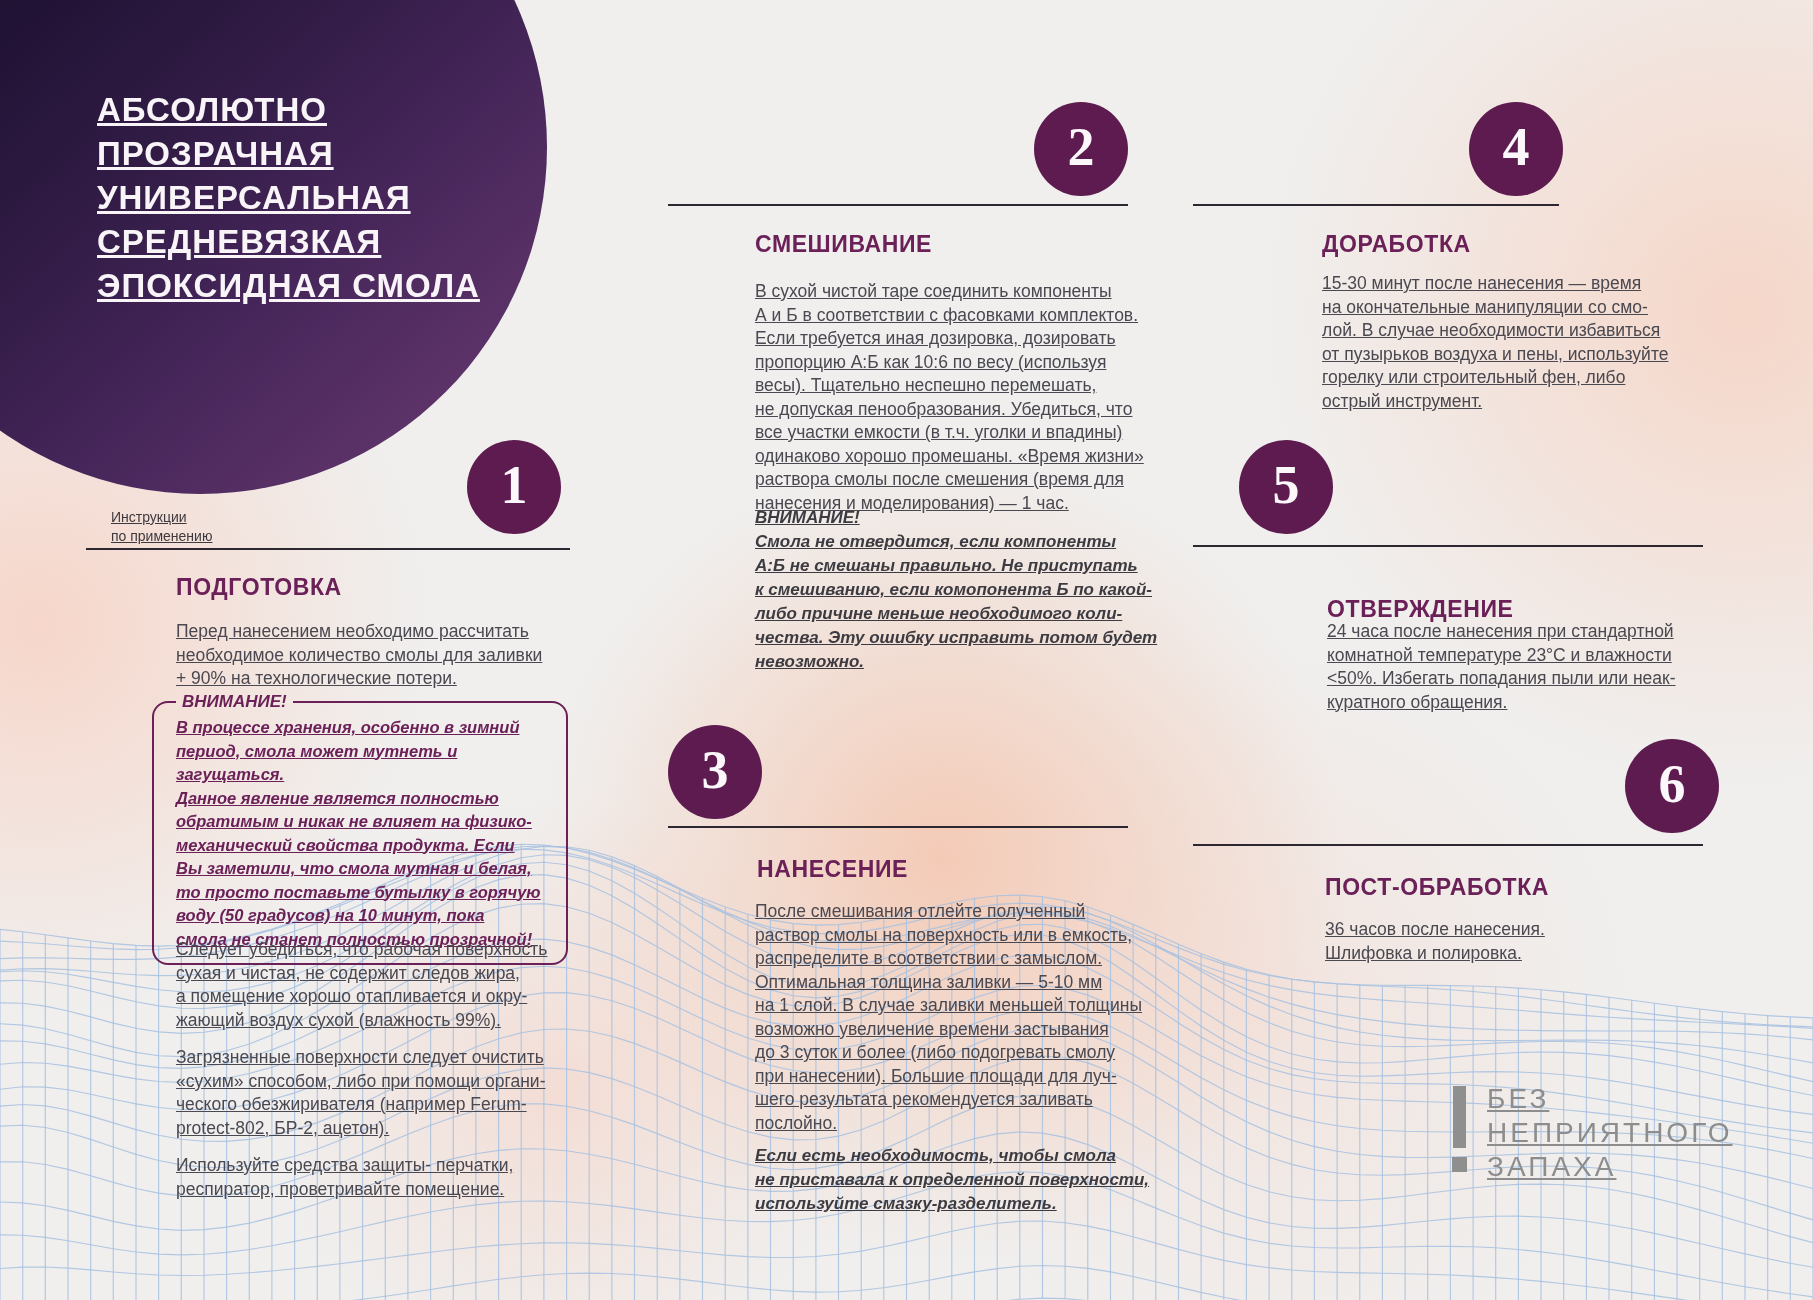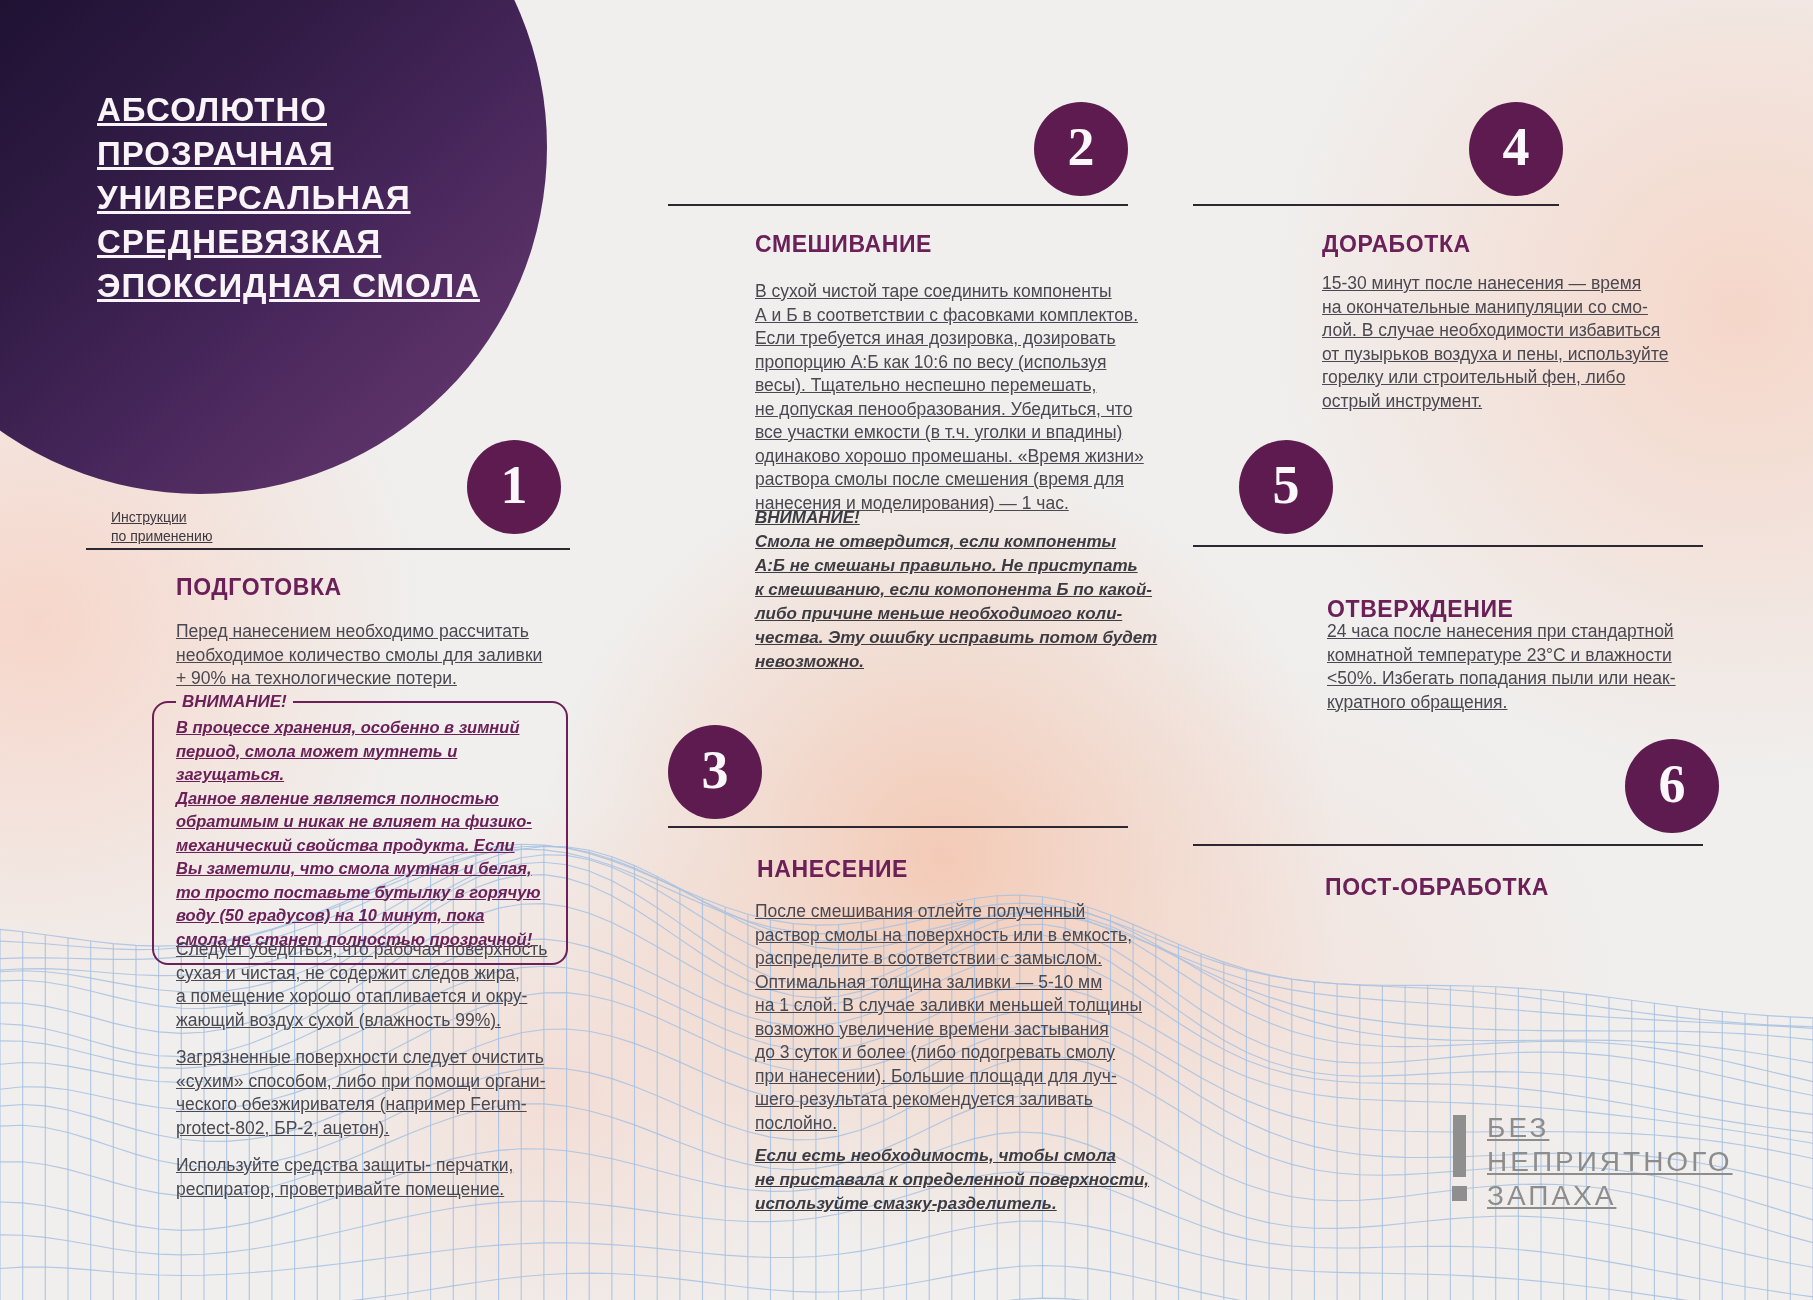--- a/index.html
+++ b/index.html
@@ -75,21 +75,21 @@
     padding:0 6px;margin-left:0px;
   }
   .warn-box-text{
     color:var(--heading);font-size:16.5px;line-height:23.5px;
     font-weight:700;font-style:italic;
   }
 
   #mesh{position:absolute;left:0;top:830px;z-index:1;}
   #mesh polyline{fill:none;stroke:var(--mesh);stroke-width:1.15;opacity:.88;}
 
-  .odor-badge{position:absolute;left:1452px;top:1082px;z-index:3;display:flex;margin-top:29px;}
+  .odor-badge{position:absolute;left:1452px;top:1082px;z-index:3;display:flex;}
   .excl{display:flex;flex-direction:column;align-items:center;margin-top:4px;}
   .excl-bar{width:13px;height:62px;background:#8f8f8f;}
   .excl-dot{width:15px;height:15px;background:#8f8f8f;margin-top:9px;}
   .odor-text{
     margin-left:20px;color:var(--badge);
     font-size:28px;line-height:34px;letter-spacing:3px;font-weight:400;
   }
 </style>
 </head>
 <body>
@@ -304,20 +304,22 @@
 горелку или строительный фен, либо
 острый инструмент.</div>
 
   <div class="sec-title" style="left:1327px;top:576px;margin-top:20px;">ОТВЕРЖДЕНИЕ</div>
   <div class="body-text pre" style="left:1327px;top:620px;width:440px;">24 часа после нанесения при стандартной
 комнатной температуре 23°C и влажности
 &lt;50%. Избегать попадания пыли или неак-
 куратного обращения.</div>
 
   <div class="sec-title" style="left:1325px;top:874px;">ПОСТ-ОБРАБОТКА</div>
+  <div class="body-text pre" style="left:1325px;top:918px;width:440px;">36 часов после нанесения.
+Шлифовка и полировка.</div>
 
   <div class="odor-badge">
     <div class="excl">
       <div class="excl-bar"></div>
       <div class="excl-dot"></div>
     </div>
     <div class="odor-text pre">БЕЗ
 НЕПРИЯТНОГО
 ЗАПАХА</div>
   </div>

